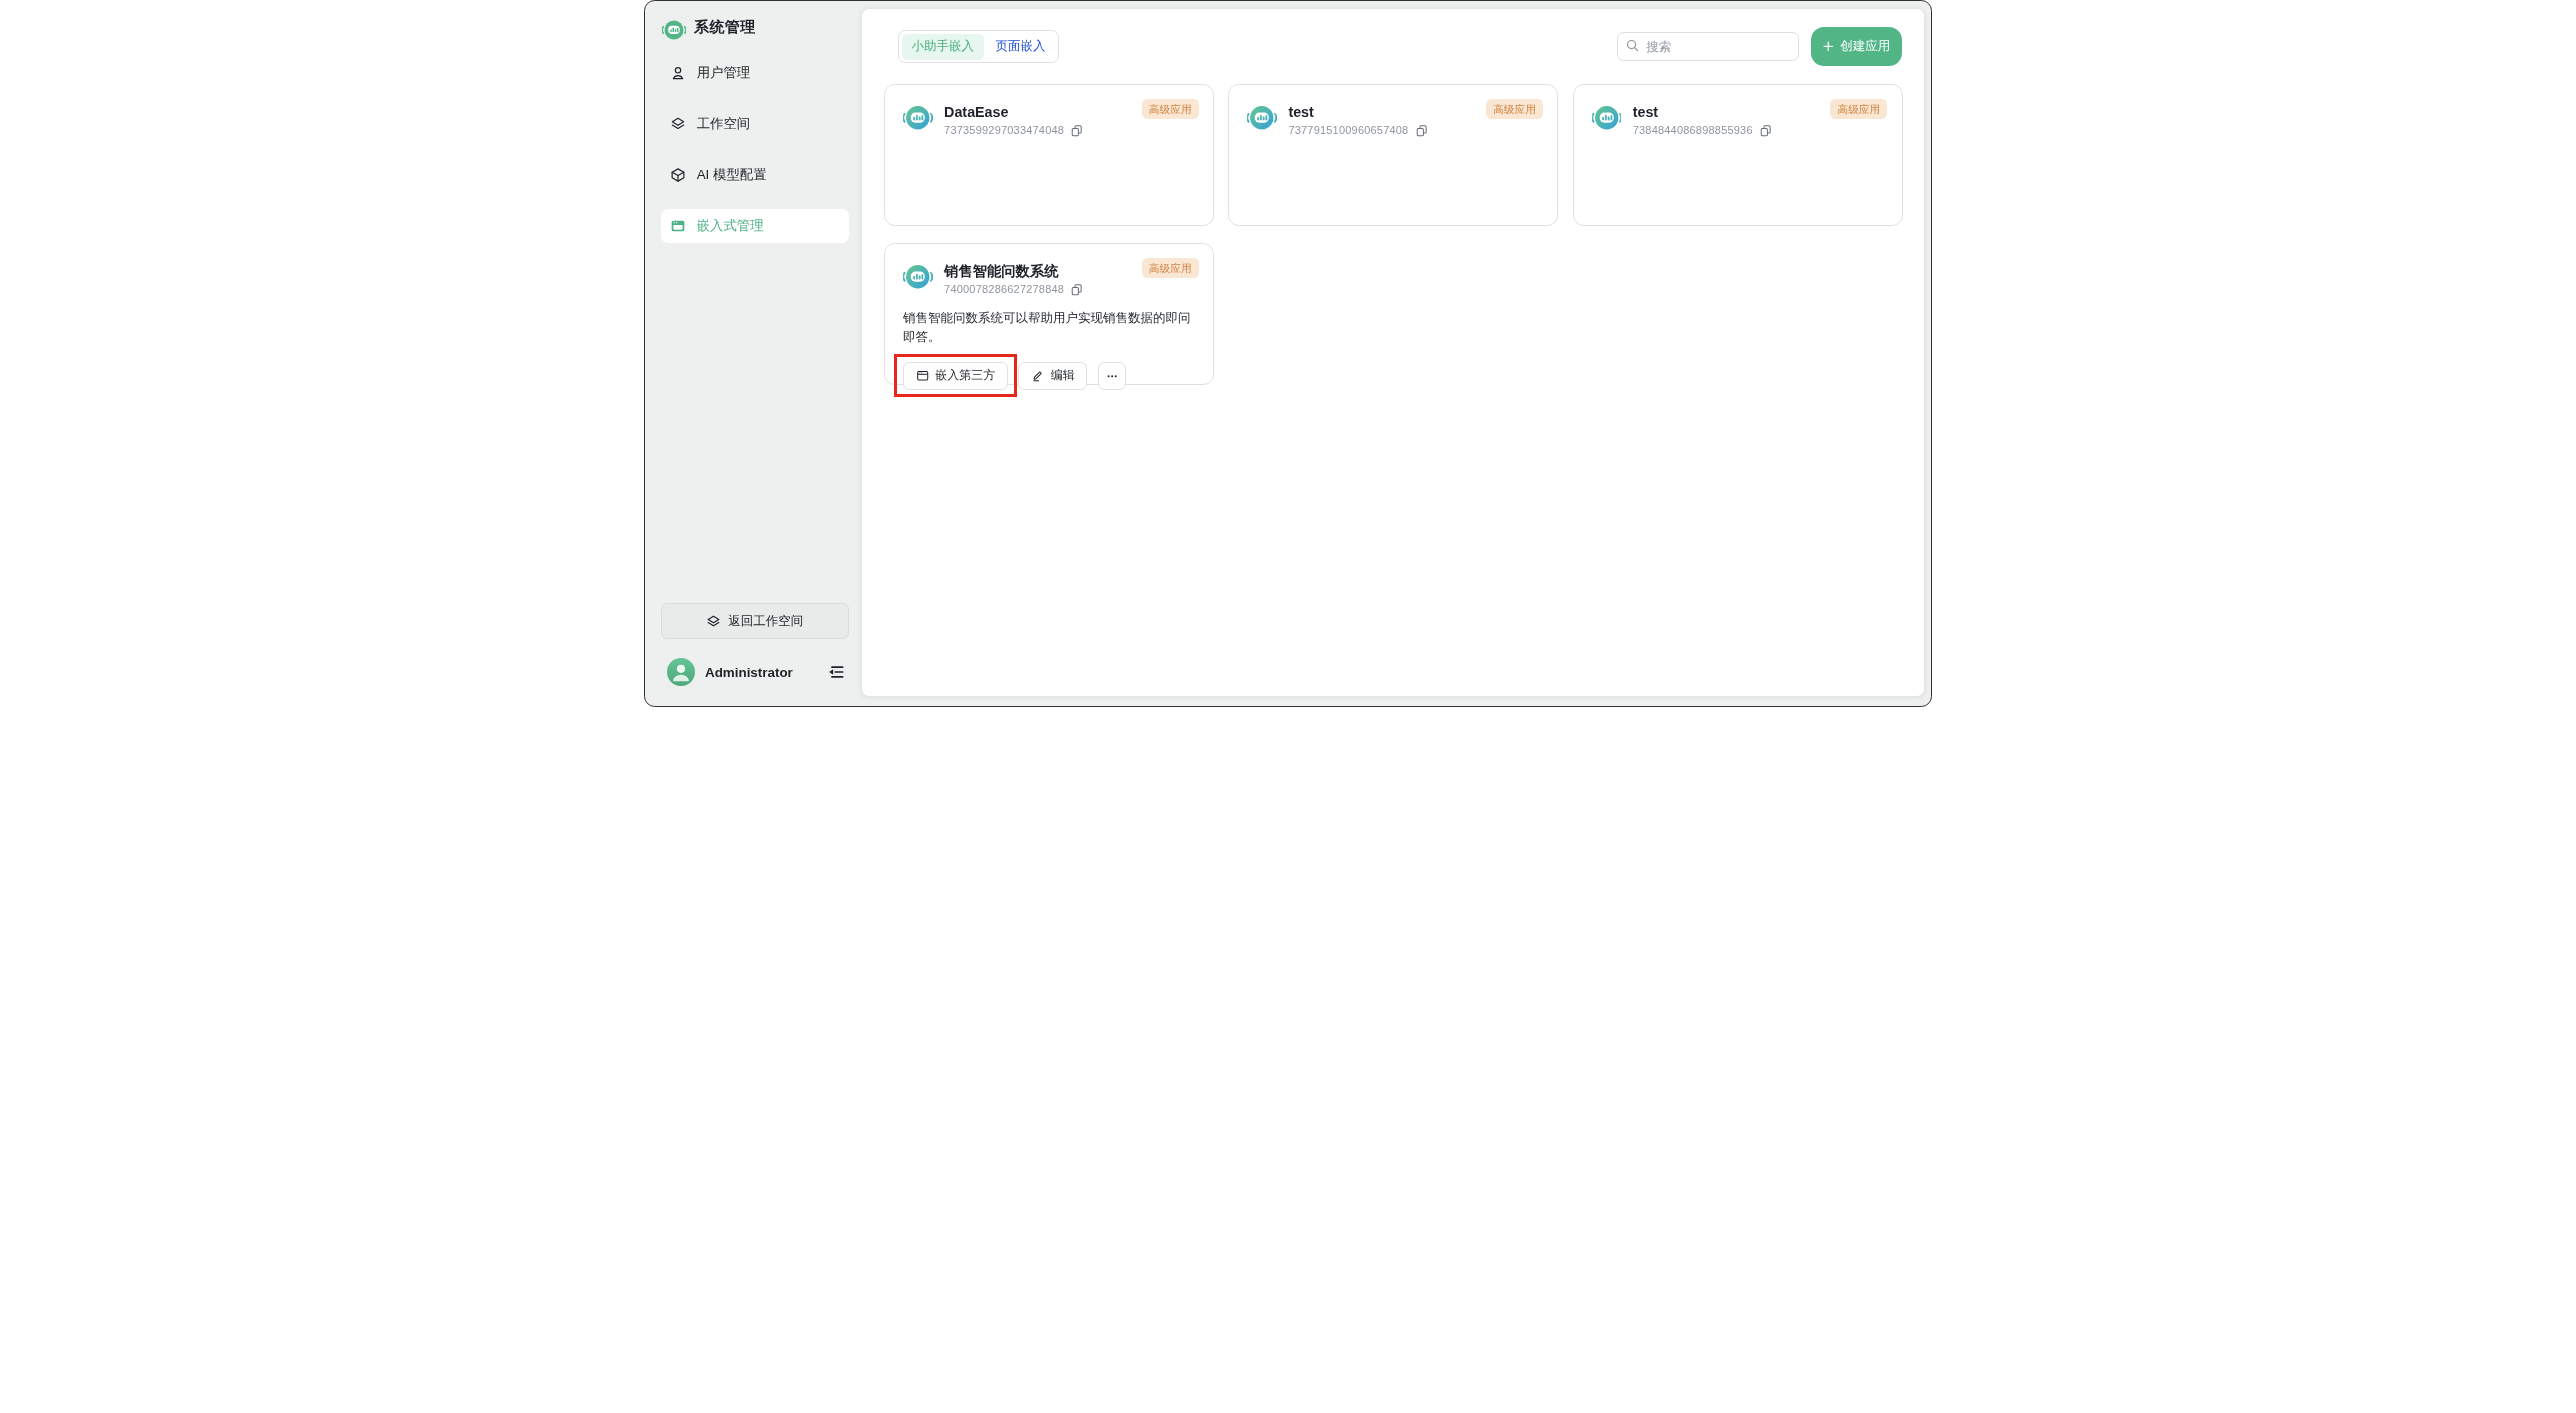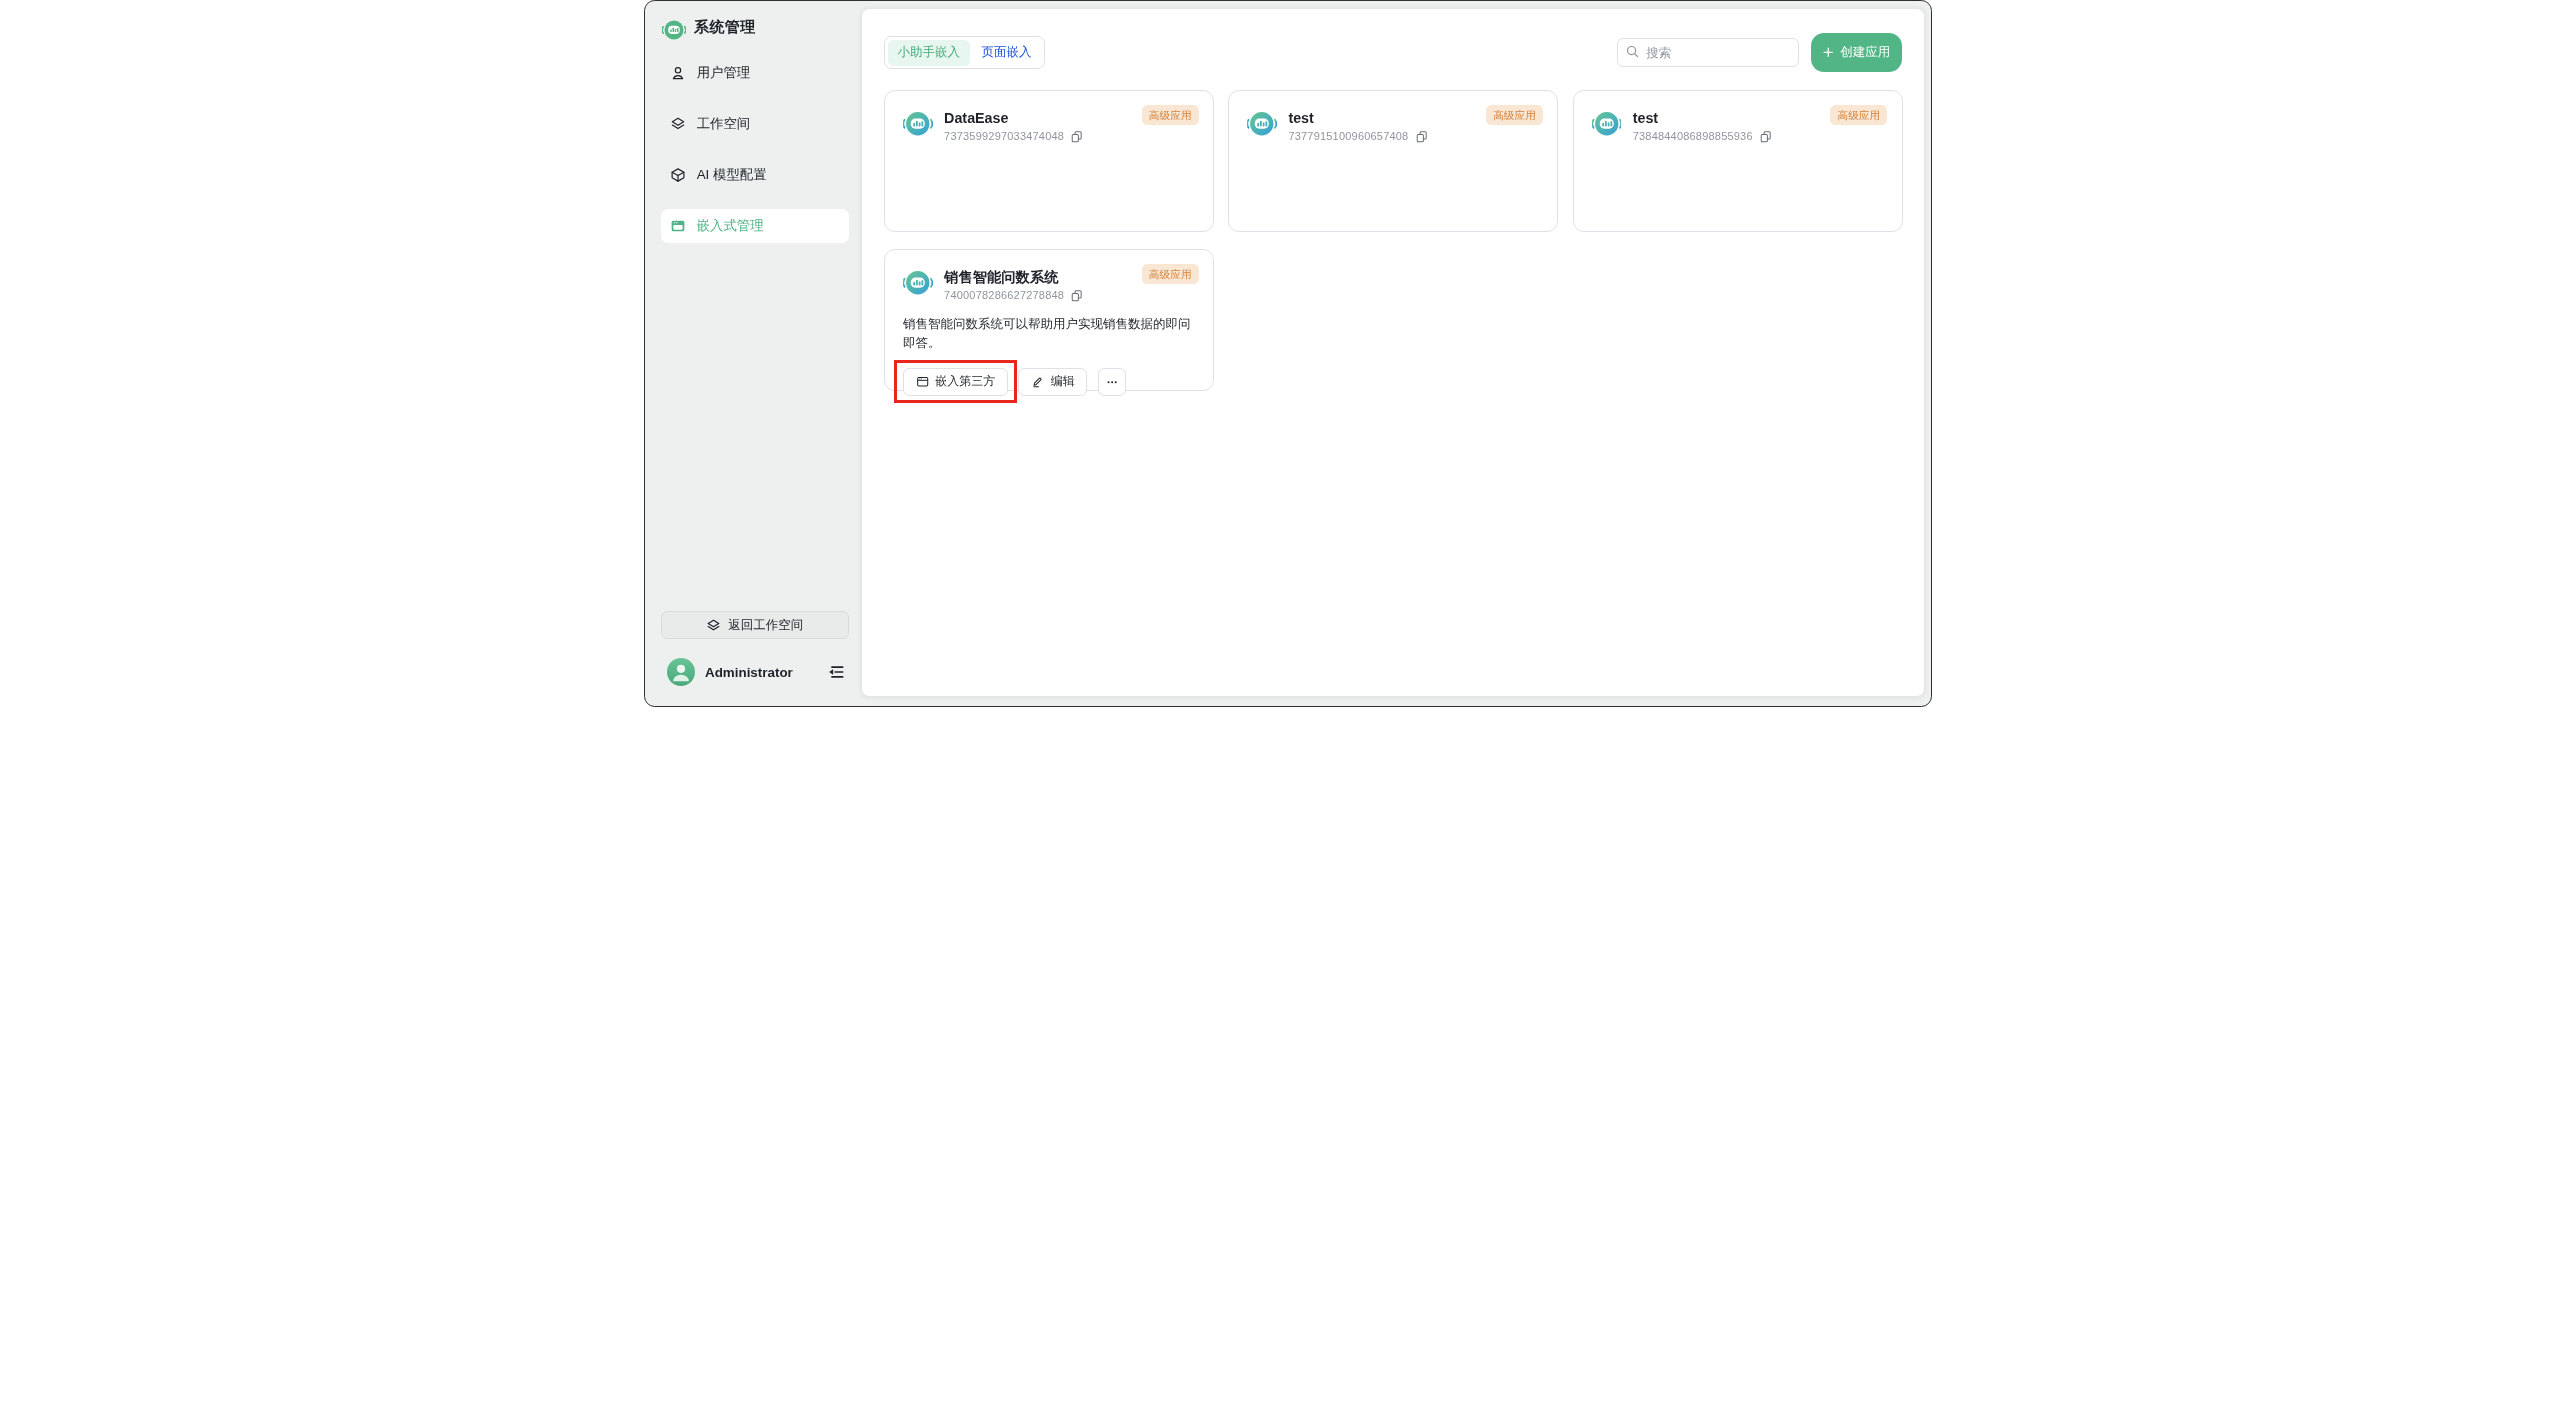--- a/index.html
+++ b/index.html
@@ -14,35 +14,35 @@
   .logo-row .logo svg{ display:block; }
   .app-title{ font-size:15px; font-weight:700; color:#1f2329; letter-spacing:0.4px; }
   .nav{ margin:14.3px 12.5px 0 16px; display:flex; flex-direction:column; gap:17px; }
   .nav-item{ display:flex; align-items:center; gap:10.7px; height:34px; padding:0 9px; border-radius:7.1px; cursor:pointer; }
   .nav-item .nav-icon{ width:16px; height:16px; display:flex; align-items:center; }
   .nav-item .nav-label{ font-size:13.4px; color:#1f2329; }
   .nav-item.active{ background:#ffffff; }
   .nav-item.active .nav-label{ color:#4fb286; }
   .sidebar-bottom{ margin-top:auto; padding:0 12.5px 19.6px 16px; }
   .back-btn{
-    width:100%; height:28px; display:flex; align-items:center; justify-content:center; gap:7.1px;
+    width:100%; height:36px; display:flex; align-items:center; justify-content:center; gap:7.1px;
     background:#e8ebe9; border:0.9px solid #d9ddda; border-radius:6.2px; cursor:pointer;
     font-size:12.5px; color:#1f2329; font-family:inherit;
   }
   .user-row{ display:flex; align-items:center; margin-top:19px; padding:0 1.8px 0 6.2px; cursor:pointer; }
   .user-avatar svg{ display:block; }
   .user-name{ margin-left:9.8px; font-size:13.4px; font-weight:600; color:#1f2329; }
   .collapse-btn{ margin-left:auto; background:none; border:none; cursor:pointer; display:flex; padding:1.8px; }
   
   .panel{
     position:absolute; left:216px; top:7.1px; right:6.2px; bottom:9px;
     background:#ffffff; border:0.9px solid #e4e6e5; border-radius:8px;
     box-shadow:0 0.9px 5.4px rgba(31,35,41,.07); overflow:hidden;
   }
-  .toolbar{ display:flex; align-items:center; justify-content:space-between; padding:24px 22px 0 22px; }
+  .toolbar{ display:flex; align-items:center; justify-content:space-between; padding:18px 22px 0 22px;margin-left:14px; }
   .tab-group{ display:inline-flex; align-items:center; gap:1.8px; border:0.9px solid #dee0e3; border-radius:7.1px; padding:2.7px; background:#fff; }
   .tab{ border:none; background:transparent; font-family:inherit; font-size:12.5px; color:#1d4ed8; padding:4.5px 9.8px; border-radius:5.4px; cursor:pointer; }
   .tab.active{ background:#e7f6ee; color:#47ab7d; }
   .toolbar-right{ display:flex; align-items:center; gap:11.6px; }
   .search-box{ position:relative; width:182px; height:28.6px; }
   .search-box .search-icon{ position:absolute; left:8px; top:6.2px; pointer-events:none; }
   .search-input{
     width:100%; height:100%; border:0.9px solid #dee0e3; border-radius:6.2px; padding:0 9px 0 28px;
     font-family:inherit; font-size:12.5px; color:#1f2329; outline:none; background:#fff;
   }

